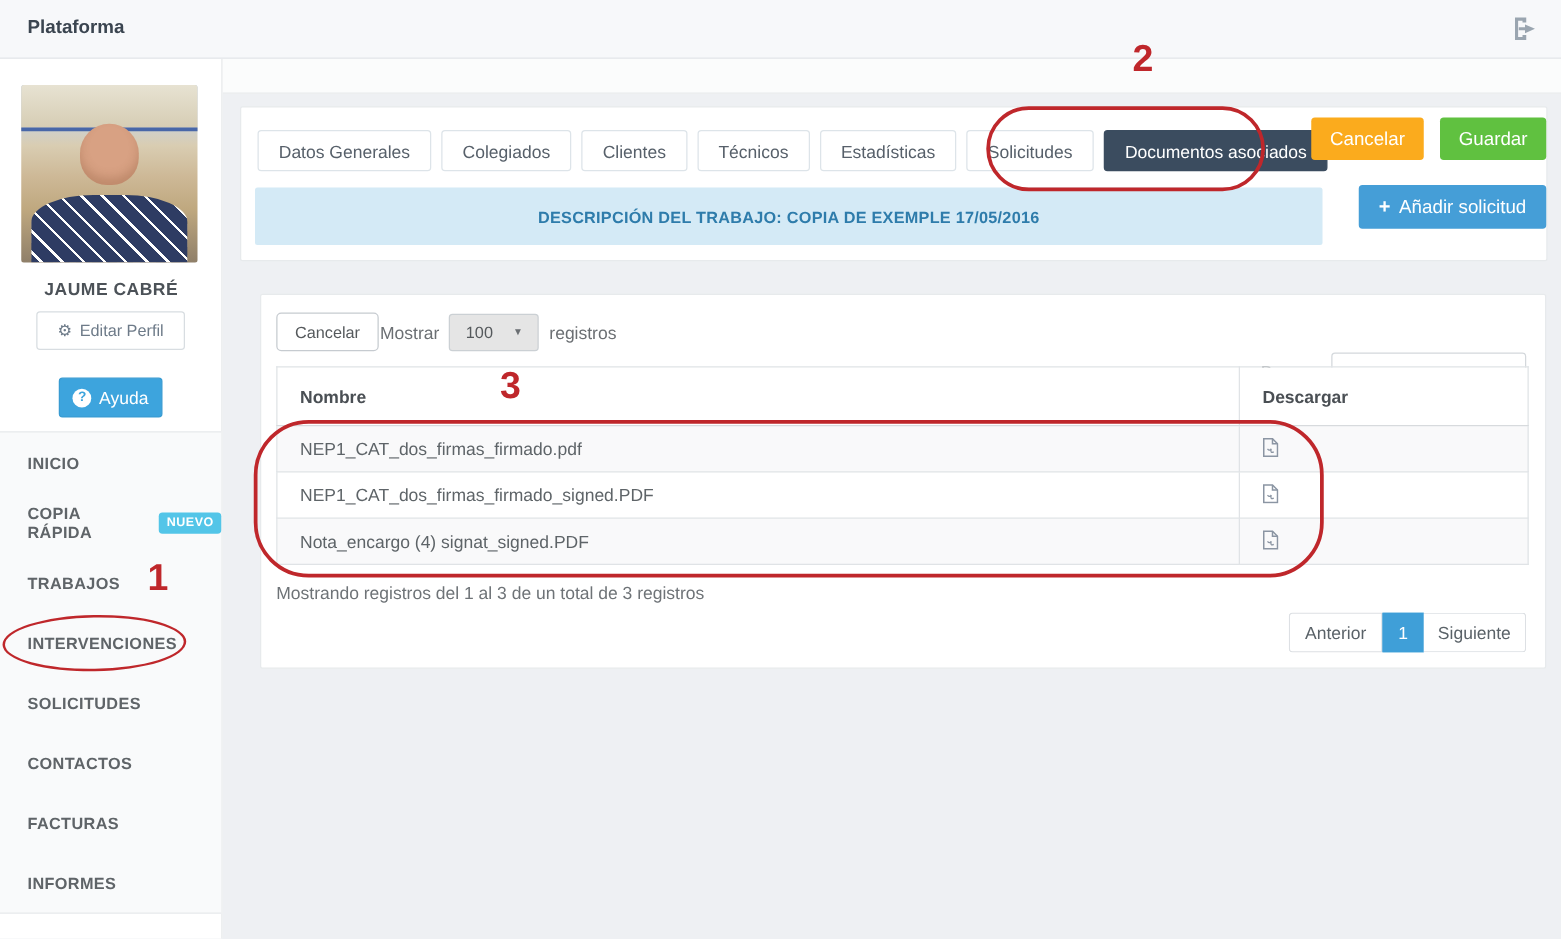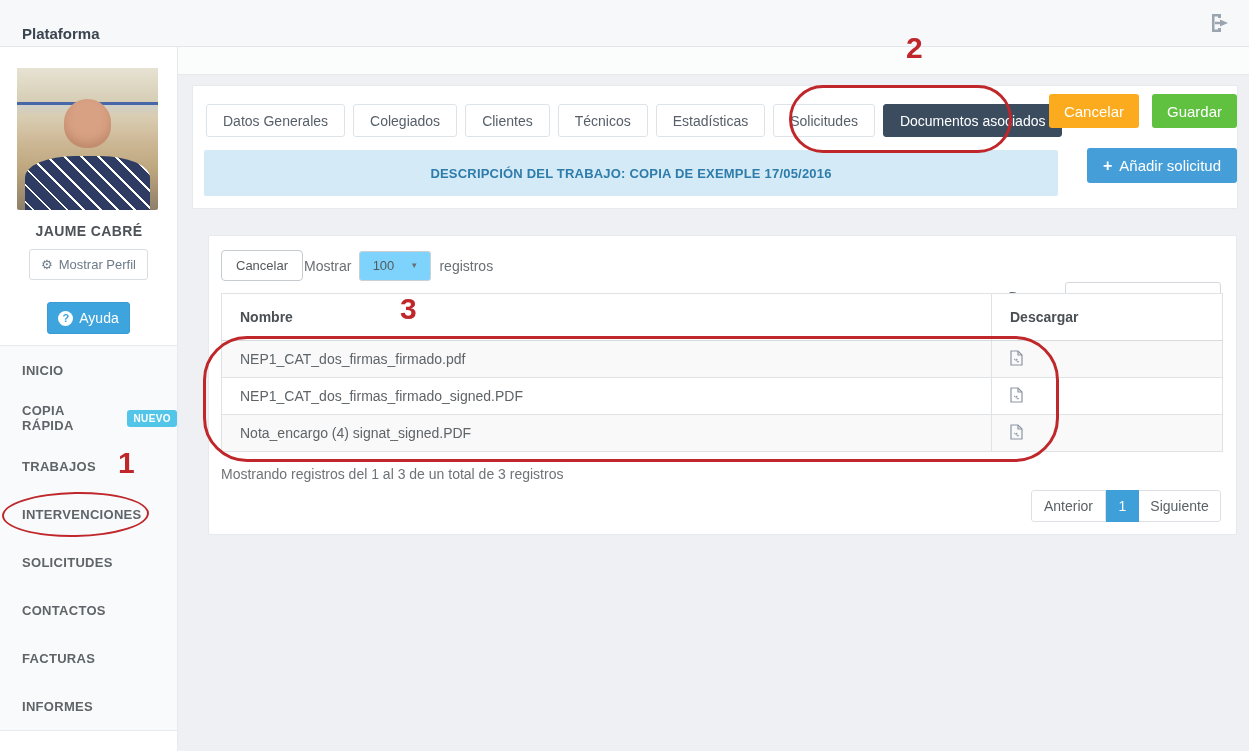--- a/index.html
+++ b/index.html
@@ -16,21 +16,21 @@
   *{margin:0;padding:0;box-sizing:border-box;}
   body{
     font-family:"Liberation Sans","DejaVu Sans",sans-serif;
     background:#eef0f3;
     width:1249px;height:751px;overflow:hidden;position:relative;
   }
   .screen{position:absolute;inset:0;width:1249px;height:751px;}
 
   
   .topbar{position:absolute;left:0;top:0;width:1249px;height:47px;background:#f7f8fa;border-bottom:1px solid #e4e6e9;z-index:3;}
-  .topbar .brand{position:absolute;left:22px;top:25px;font-size:15px;font-weight:bold;color:#3b4550;}
+  .topbar .brand{position:absolute;left:22px;top:13px;font-size:15px;font-weight:bold;color:#3b4550;}
   .topbar .logout{position:absolute;right:16px;top:10px;width:26px;height:26px;cursor:pointer;}
 
   
   .sidebar{position:absolute;left:0;top:47px;width:178px;height:704px;background:#fff;border-right:1px solid #e7eaec;z-index:2;}
   .avatar{position:absolute;left:17px;top:21px;width:141px;height:142px;border-radius:2px;overflow:hidden;
     background:linear-gradient(180deg,#aebfd4 0%,#c7d2de 18%,#d9cdb2 34%,#cdb896 52%,#bfa87f 70%,#8f7f69 100%);}
   .avatar .awning{position:absolute;left:-10%;top:0;width:120%;height:26%;background:linear-gradient(180deg,#e7e2d2,#d6cdb4);border-bottom:3px solid #4867a8;}
   .avatar .head{position:absolute;left:50%;top:22%;width:34%;height:34%;margin-left:-17%;border-radius:50% 50% 46% 46%;background:#d8a183;box-shadow:inset 0 -6px 8px rgba(120,70,40,.25);}
   .avatar .shirt{position:absolute;left:6%;bottom:0;width:88%;height:38%;border-radius:40% 40% 0 0;
     background:repeating-linear-gradient(45deg,#2e3c63 0 5px,#fff 5px 7px,#2e3c63 7px 12px),repeating-linear-gradient(-45deg,rgba(255,255,255,.35) 0 4px,rgba(46,60,99,.55) 4px 9px);}
@@ -61,21 +61,21 @@
   .btn-add{position:absolute;top:148px;right:12px;height:35px;padding:0 16px;background:var(--btn-add);border:none;border-radius:3px;
     font-size:15px;color:#fff;display:flex;align-items:center;gap:7px;cursor:pointer;z-index:2;font-family:inherit;}
   .btn-add .plus{font-weight:bold;font-size:16px;}
   .info-bar{position:absolute;left:204px;top:150px;width:854px;height:46px;background:var(--info-bg);border-radius:2px;
     display:flex;align-items:center;justify-content:center;font-size:13px;font-weight:bold;color:var(--info-text);letter-spacing:.2px;z-index:1;}
 
   .panel2{position:absolute;left:208px;top:235px;width:1029px;height:300px;background:#fff;border:1px solid #e7eaec;border-radius:2px;}
   .btn-print{position:absolute;left:12px;top:14px;height:31px;padding:0 14px;background:#fff;border:1px solid #c6cbd0;border-radius:4px;
     font-size:13px;color:#55595c;cursor:pointer;font-family:inherit;}
   .show-wrap{position:absolute;left:95px;top:14px;height:31px;display:flex;align-items:center;gap:8px;font-size:14px;color:#6b6f73;}
-  .select-box{width:72px;height:30px;border:1px solid #cbd0d4;border-radius:3px;background:#7dd3fc;display:flex;align-items:center;justify-content:center;gap:16px;cursor:pointer;font-size:13px;color:#55595c;}
+  .select-box{width:72px;height:30px;border:1px solid #cbd0d4;border-radius:3px;background:#e5e5e5;display:flex;align-items:center;justify-content:center;gap:16px;cursor:pointer;font-size:13px;color:#55595c;}
   .select-box .caret{font-size:8px;color:#6b6f73;}
   .search-wrap{position:absolute;right:15px;top:14px;display:flex;align-items:center;gap:9px;font-size:14px;color:#6b6f73;margin-top:32px;}
   .search-wrap input{width:156px;height:30px;border:1px solid #d4d8dc;border-radius:3px;padding:0 8px;font-size:13px;color:#444;font-family:inherit;outline:none;}
 
   .dtable{position:absolute;left:12px;top:57px;width:1002px;border-collapse:collapse;table-layout:fixed;}
   .dtable th,.dtable td{border:1px solid #e0e3e6;font-size:14px;text-align:left;}
   .dtable th{height:47px;padding:0 18px;font-weight:bold;color:#4a4f54;background:#fff;border-bottom:1px solid #d7dadd;cursor:pointer;}
   .dtable td{height:37px;padding:0 18px;color:#5e6468;}
   .dtable .col-name{width:770px;}
   .dtable tr.odd td{background:#f9f9fa;}
@@ -120,21 +120,21 @@
 
   <div class="sidebar">
     <div class="avatar">
       <div class="awning"></div>
       <div class="head"></div>
       <div class="shirt"></div>
     </div>
     <div class="user-name">JAUME CABRÉ</div>
     <div class="btn-edit">
       <span class="gear">⚙</span>
-      <span>Mostrar Perfil</span>
+      <span>Editar Perfil</span>
     </div>
     <div class="btn-help">
       <span class="qmark">?</span>
       <span>Ayuda</span>
     </div>
     <nav class="menu">
       <div class="menu-item">
         <span>INICIO</span>
       </div>
       <div class="menu-item">

